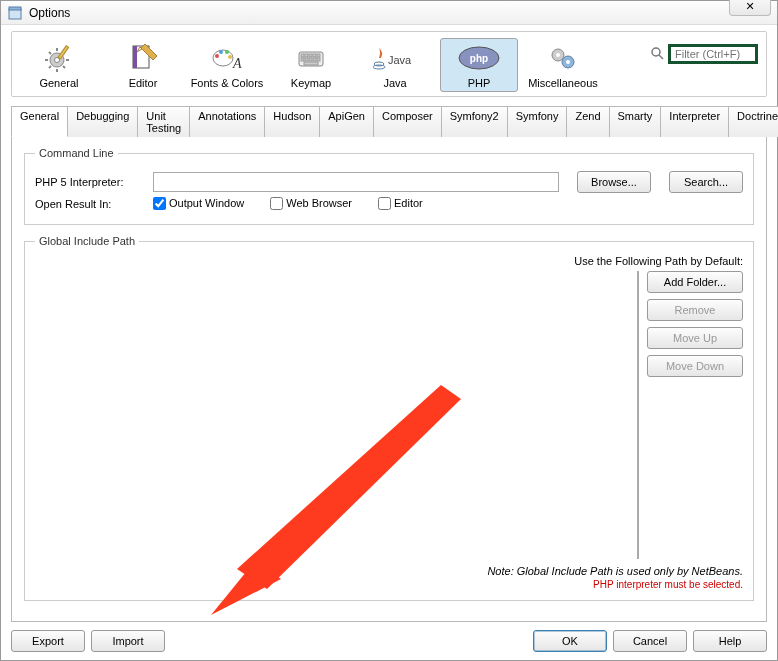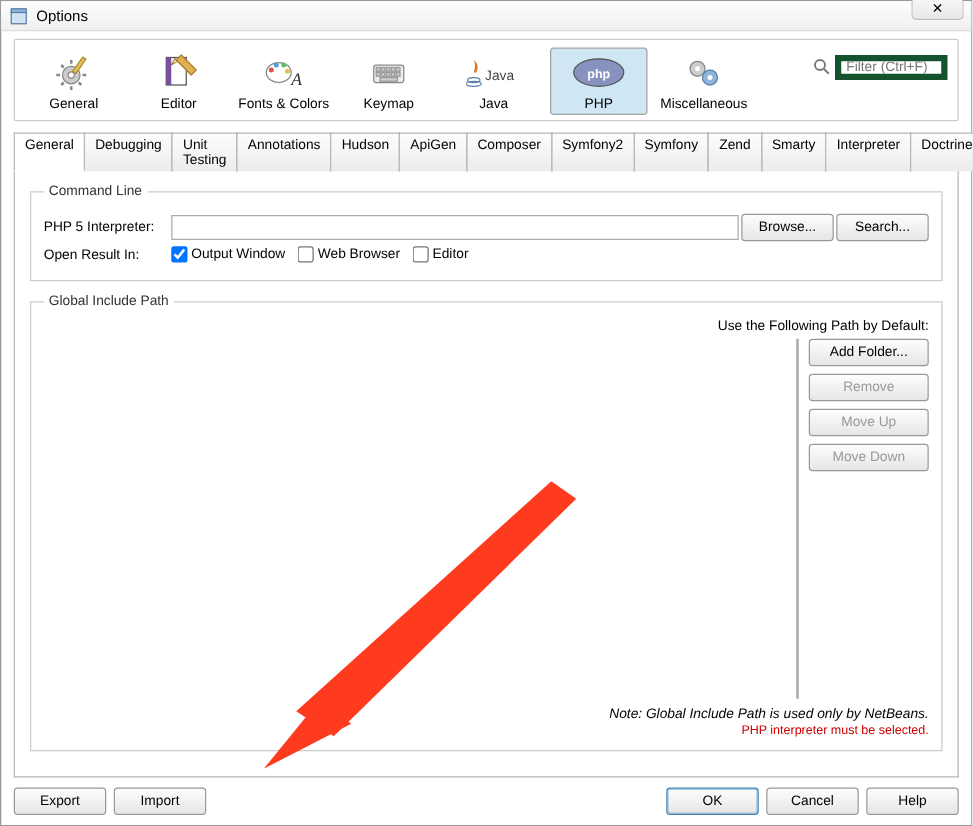--- a/index.html
+++ b/index.html
@@ -93,21 +93,21 @@
     margin-left: auto;
     display: flex;
     align-items: center;
     gap: 4px;
     padding-top: 6px;
   }
   .search-area input {
     width: 90px;
     height: 20px;
     font-size: 11px;
-    border: 5px solid #14532d;
+    border: 3px solid #14532d;
     padding: 0 4px;
     color: #999;
   }
   .tabs {
     display: flex;
     margin-top: 8px;
     border-bottom: 1px solid #b8b8b8;
   }
   .tab {
     padding: 3px 8px;
@@ -141,21 +141,21 @@
     padding: 8px 10px 10px 10px;
   }
   legend {
     font-size: 11px;
     padding: 0 4px;
     color: #333;
   }
   .row {
     display: flex;
     align-items: center;
-    gap: 2px;
+    gap: 18px;
     margin: 4px 0;
   }
   .row label { font-size: 11px; }
   .text-input {
     height: 20px;
     border: 1px solid #aaa;
     font-size: 11px;
     padding: 0 4px;
   }
   .btn {

